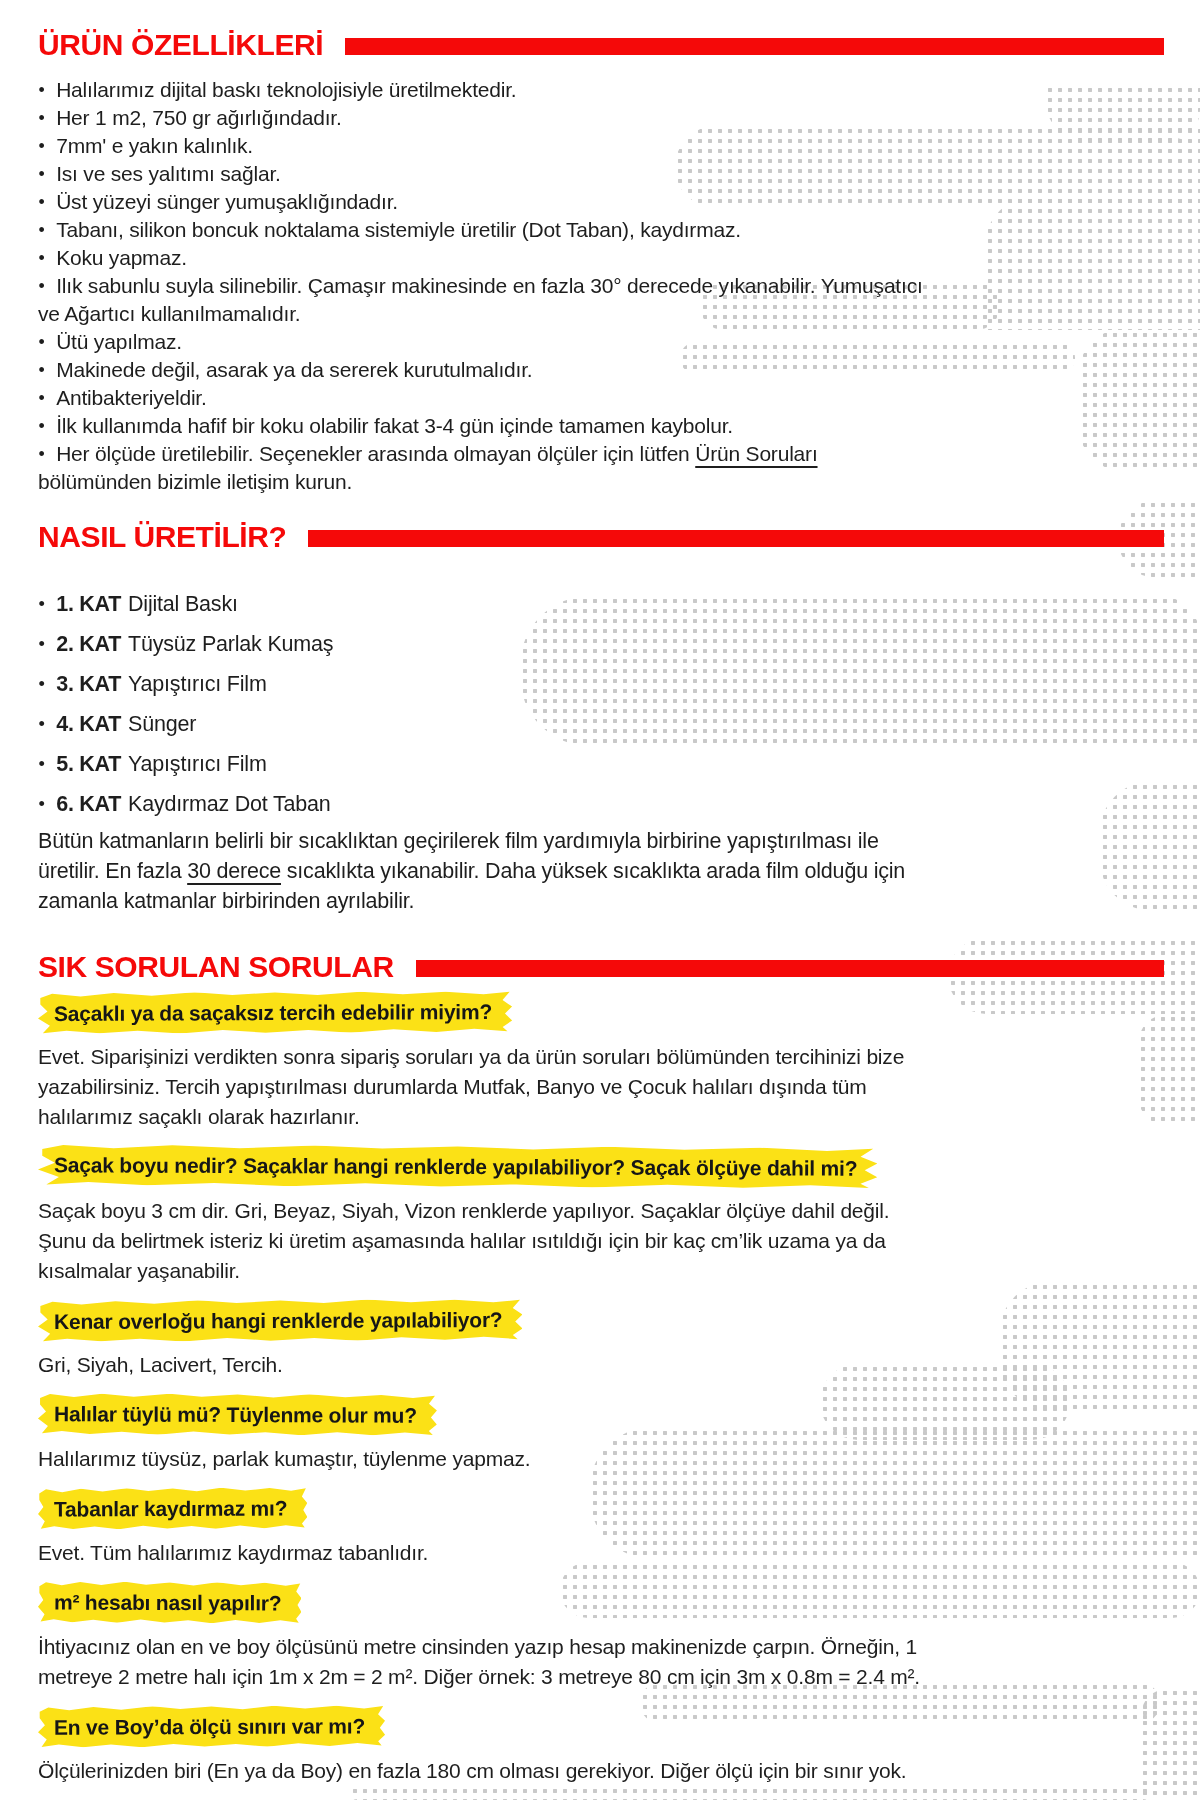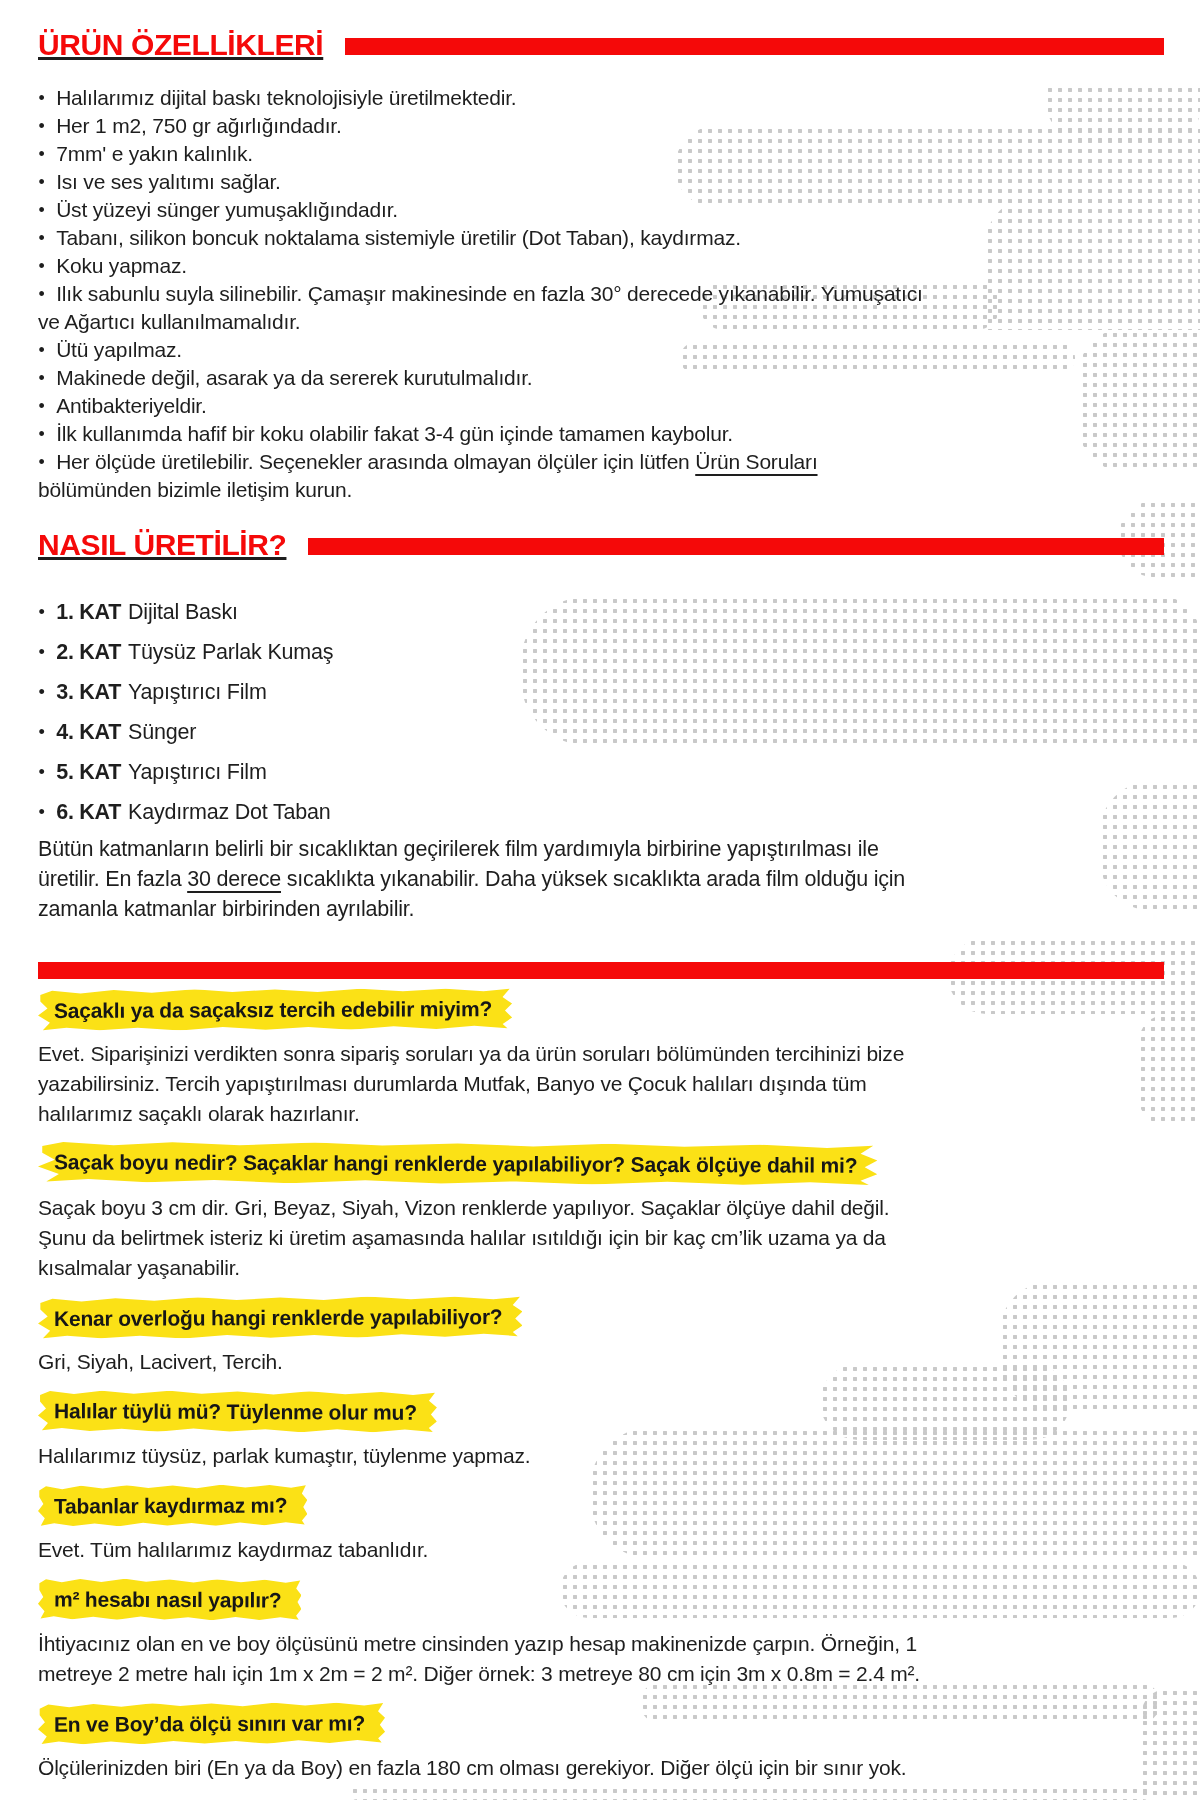--- a/index.html
+++ b/index.html
@@ -13,27 +13,27 @@
     position:relative;width:1200px;height:1800px;overflow:hidden;background:#ffffff;
     font-family:"Liberation Sans","DejaVu Sans",sans-serif;color:var(--ink);
   }
   .dots-layer{position:absolute;inset:0;z-index:0;}
   .blob{
     position:absolute;
     background-image:radial-gradient(circle,var(--dot) 2.1px,rgba(0,0,0,0) 2.3px);
     background-size:10px 10px;
   }
   .content{position:relative;z-index:1;padding:30px 36px 0 38px;}
-  .sec-head{display:flex;align-items:center;gap:22px;text-decoration:underline;}
+  .sec-head{display:flex;align-items:center;gap:22px;}
   .sec-title{
     margin:0;font-size:30px;line-height:30px;font-weight:900;color:var(--red);
     letter-spacing:-0.4px;white-space:nowrap;
   }
   .bar{flex:1;height:17px;background:var(--red);margin-top:2px;}
-  .features{list-style:none;margin:24px 0 0;padding:0;font-size:21px;line-height:28px;font-weight:500;letter-spacing:-0.2px;}
+  .features{list-style:none;margin:16px 0 0;padding:0;font-size:21px;line-height:28px;font-weight:500;letter-spacing:-0.2px;}
   .features li{white-space:pre-line;}
   .blt{display:inline-block;margin-right:11px;transform:scale(.85);}
   .layers{list-style:none;margin:32px 0 0;padding:0;font-size:21.5px;line-height:40px;font-weight:500;letter-spacing:-0.2px;}
   .lbl{font-weight:800;margin-right:7px;letter-spacing:-0.3px;}
   .note{margin:2px 0 0;font-size:21.5px;line-height:30px;font-weight:500;white-space:pre-line;letter-spacing:-0.2px;}
   .u{text-decoration:underline;text-decoration-thickness:2px;text-underline-offset:5px;}
   .sec2{margin-top:26px;}
   .sec3{margin-top:36px;}
   .faq{margin-top:10px;}
   .q-wrap{line-height:0;}
@@ -111,20 +111,21 @@
           <li><span class="blt">•</span><span class="lbl">5. KAT</span><span>Yapıştırıcı Film</span></li>
           <li><span class="blt">•</span><span class="lbl">6. KAT</span><span>Kaydırmaz Dot Taban</span></li>
         </ul>
       <p class="note" id="production-note"><span>Bütün katmanların belirli bir sıcaklıktan geçirilerek film yardımıyla birbirine yapıştırılması ile
 üretilir. En fazla </span><span class="u">30 derece</span><span> sıcaklıkta yıkanabilir. Daha yüksek sıcaklıkta arada film olduğu için
 zamanla katmanlar birbirinden ayrılabilir.</span></p>
     </section>
 
     <section class="sec3">
       <div class="sec-head">
+        <h2 class="sec-title">SIK SORULAN SORULAR</h2>
         <div class="bar"></div>
       </div>
       <div class="faq" id="faq-list">
           <div class="faq-item">
             <div class="q-wrap"><span class="q">Saçaklı ya da saçaksız tercih edebilir miyim?</span></div>
             <p class="a">Evet. Siparişinizi verdikten sonra sipariş soruları ya da ürün soruları bölümünden tercihinizi bize
 yazabilirsiniz. Tercih yapıştırılması durumlarda Mutfak, Banyo ve Çocuk halıları dışında tüm
 halılarımız saçaklı olarak hazırlanır.</p>
           </div>
           <div class="faq-item">

